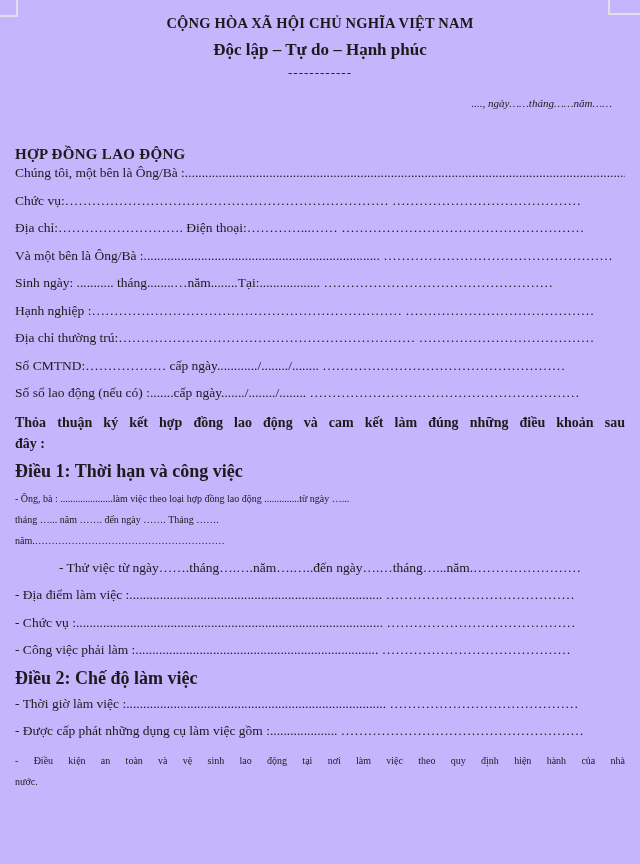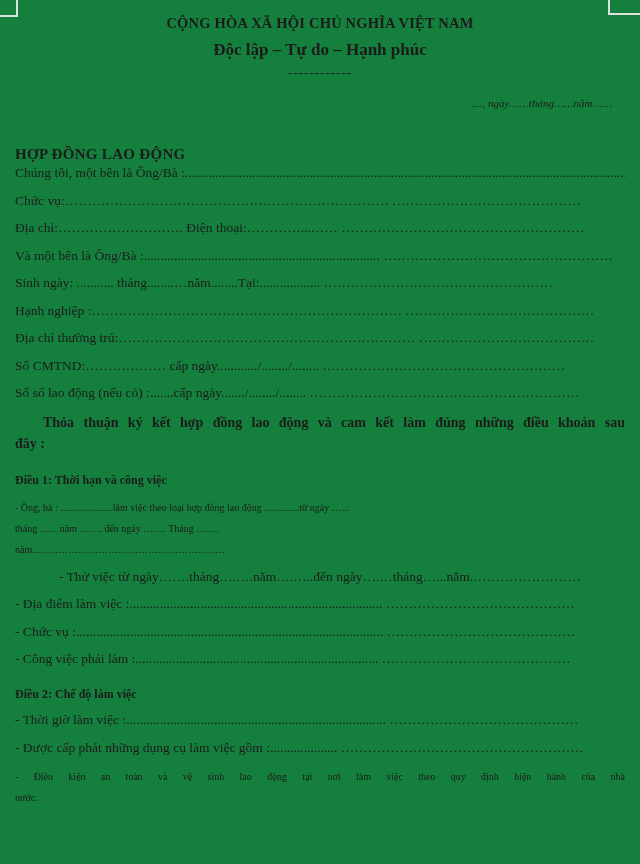--- a/index.html
+++ b/index.html
@@ -5,39 +5,39 @@
   * { box-sizing: border-box; }
   html, body { margin: 0; padding: 0; }
   body {
     width: 640px; height: 864px;
     background: #ffffff;
     font-family: "Liberation Serif", "DejaVu Serif", serif;
     color: #1b1b1b;
     position: relative;
     overflow: hidden;
   }
-  .page { width: 640px; height: 864px; position: relative; background: #15803d; overflow: hidden; }
+  .page { width: 640px; height: 864px; position: relative; background: #c4b5fd; overflow: hidden; }
   .corner { position: absolute; }
   .corner-tl { top: 0; left: 0; width: 18px; height: 17px;
                border-right: 2px solid #e0e0e0; border-bottom: 2px solid #e0e0e0; }
   .corner-tr { top: 0; right: 0; width: 32px; height: 15px;
                border-left: 2px solid #e0e0e0; border-bottom: 2px solid #e0e0e0; }
   .doc { padding: 6px 15px 0 15px; }
   p { margin: 0; }
   .h1   { margin-top: 8px; text-align: center; font-weight: bold; font-size: 14.5px; line-height: 18px; letter-spacing: 0.2px; }
   .h2   { margin-top: 9px; text-align: center; font-weight: bold; font-size: 17px; line-height: 18px; }
   .sep  { margin-top: 5px; text-align: center; font-size: 13px; line-height: 17px; letter-spacing: 1px; }
   .date { margin-top: 13px; margin-right: 13px; text-align: right; font-style: italic; font-size: 11px; line-height: 18px; }
   .title{ margin-top: 32px; text-align: left; font-weight: bold; font-size: 15px; line-height: 20px; letter-spacing: 0.3px; }
   .line { font-size: 13.5px; line-height: 18px; margin-bottom: 9.5px; white-space: nowrap; overflow: hidden; }
   .pline{ font-size: 10px; line-height: 21px; white-space: nowrap; overflow: hidden; }
   .bpara{ font-weight: bold; font-size: 14px; line-height: 21px; white-space: nowrap; overflow: hidden; }
   .jline{ white-space: normal !important; text-align: justify; text-align-last: justify; }
-  .heading { font-weight: bold; font-size: 12px; line-height: 19px; margin-top: 17px; margin-bottom: 7px; }
-  .mt6 { margin-top: 6px; margin-left: 28px; }
+  .heading { font-weight: bold; font-size: 18px; line-height: 19px; margin-top: 8px; margin-bottom: 7px; }
+  .mt6 { margin-top: 6px; }
   .mt7 { margin-top: 7px; }
   .mt8 { margin-top: 8px; text-align: center; }
 </style>
 </head>
 <body>
 
 <div class="page">
   <div class="corner corner-tl"></div>
   <div class="corner corner-tr"></div>
 

